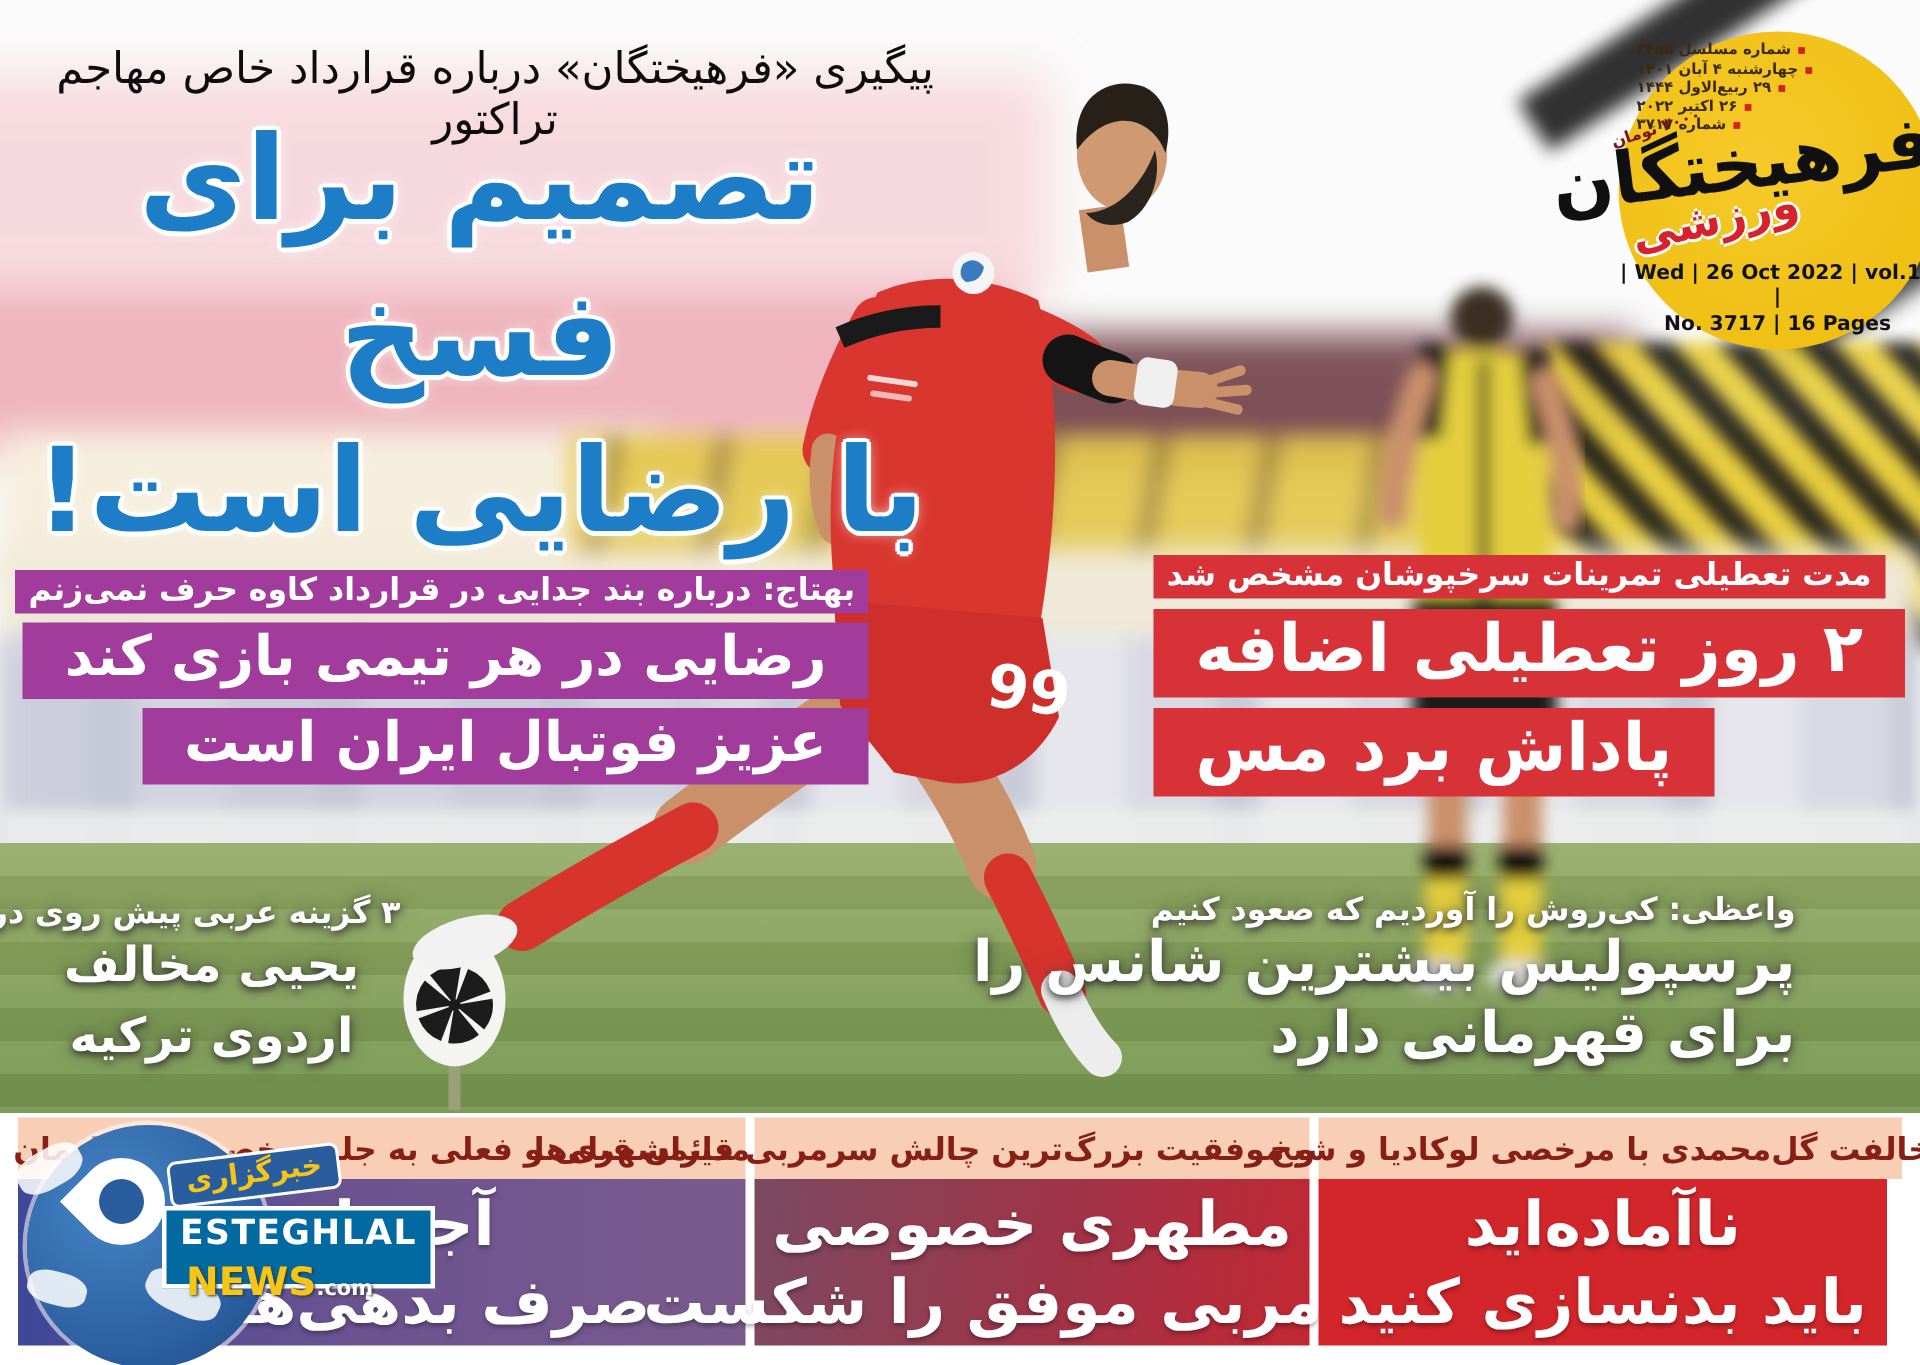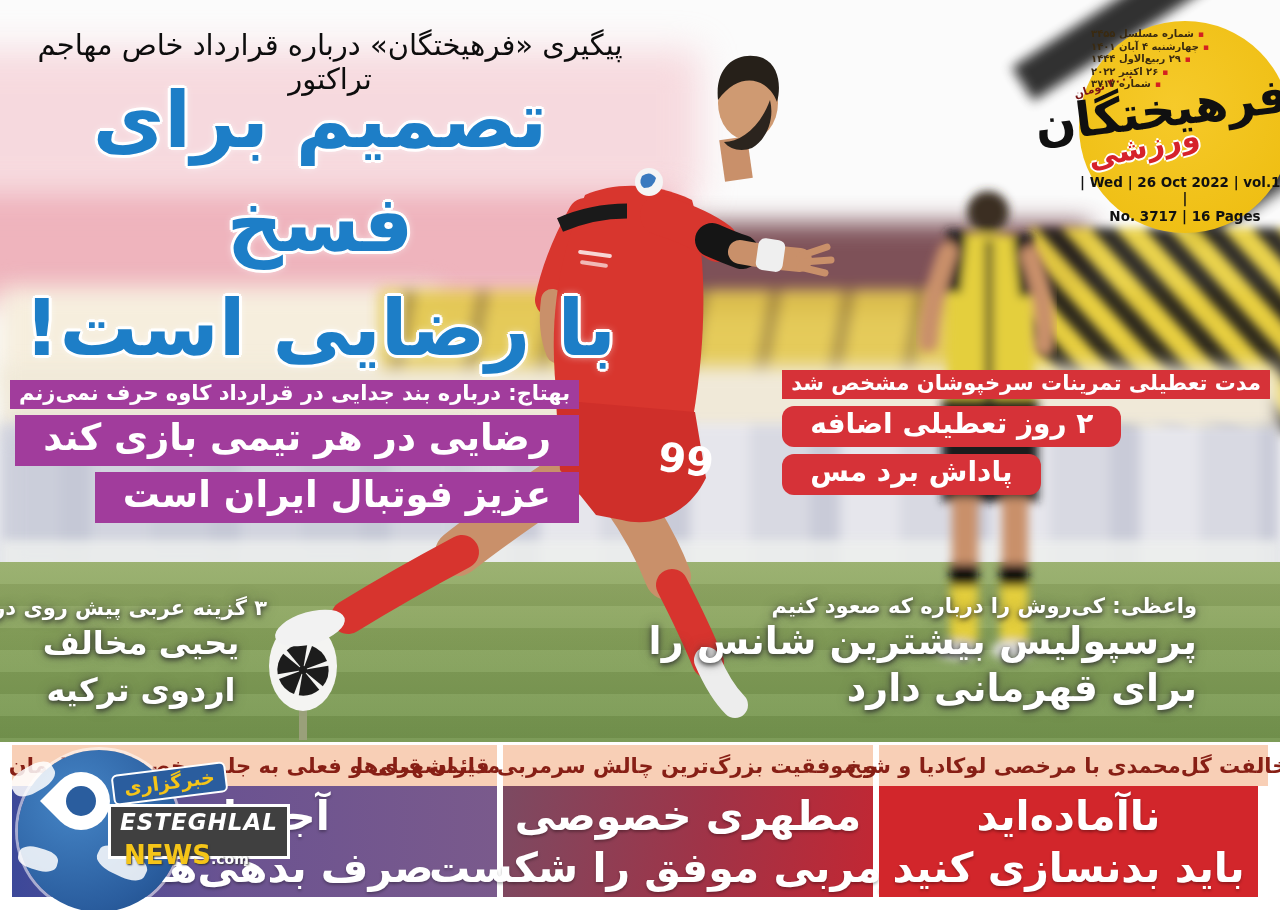--- a/index.html
+++ b/index.html
@@ -64,21 +64,21 @@
   
   .strips{display:flex;flex-direction:column;z-index:3;direction:rtl;}
   .left-strips{left:10px;top:380px;align-items:flex-start;gap:6px;}
   .right-strips{right:10px;top:370px;align-items:center;gap:7px;}
   .right-strips .strip{align-self:flex-end;}
   .strip{color:#fff;font-weight:bold;}
   .left-strips .strip{background:#a13c9c;}
   .right-strips .strip{background:#d63238;}
   .strip-kicker{font-size:21px;padding:1px 9px 4px;}
   .strip-big{font-size:37px;padding:1px 28px 7px;white-space:nowrap;}
-  .right-strips .strip-big{font-size:28px;border-radius:12px;}
+  .right-strips .strip-big{font-size:44px;}
 
   
   .photo-head{z-index:3;text-align:center;direction:rtl;color:#fff;
      text-shadow:0 2px 5px rgba(40,40,40,.85),0 0 12px rgba(60,60,60,.55);}
   .left-lower{left:15px;top:596px;width:252px;}
   .right-lower{right:83px;top:594px;width:330px;}
   .ph-kicker{font-size:21px;font-weight:bold;white-space:nowrap;}
   .ph-big{font-size:38px;font-weight:bold;line-height:47px;white-space:nowrap;}
   .left-lower .ph-big{font-size:32px;}
 
@@ -104,22 +104,22 @@
   .wm-patch{position:absolute;background:rgba(255,255,255,.85);border-radius:40%;}
   .wm-patch1{left:10px;top:28px;width:46px;height:26px;transform:rotate(-30deg);}
   .wm-patch2{left:96px;top:112px;width:52px;height:26px;transform:rotate(25deg);}
   .wm-patch3{left:18px;top:110px;width:40px;height:22px;transform:rotate(15deg);}
   .wm-pin{position:absolute;left:52px;top:34px;width:58px;height:58px;background:#fff;
      border-radius:50% 50% 50% 0;transform:rotate(45deg);}
   .wm-pin-core{position:absolute;left:66px;top:48px;width:30px;height:30px;border-radius:50%;background:#2a5d9e;}
   .wm-agency{position:absolute;left:112px;top:30px;transform:rotate(-7deg);
      background:#2a5d9e;color:#f5c518;font-size:19px;font-weight:bold;
      padding:1px 10px 4px;border:2px solid #fff;border-radius:6px;direction:rtl;white-space:nowrap;}
-  .wm-esteghlal{position:absolute;left:108px;top:66px;background:#404040;color:#fff;
-     font-size:23px;font-weight:bold;letter-spacing:1px;padding:2px 9px 21px;border:3px solid #fff;white-space:nowrap;font-style:italic;}
+  .wm-esteghlal{position:absolute;left:108px;top:66px;background:#0369a1;color:#fff;
+     font-size:23px;font-weight:bold;letter-spacing:1px;padding:2px 9px 21px;border:3px solid #fff;white-space:nowrap;}
   .wm-news{position:absolute;left:124px;top:102px;font-size:26px;font-weight:bold;color:#f5c518;
      text-shadow:1px 1px 2px #333;white-space:nowrap;text-align:center;}
   .wm-news .dotcom{font-size:14px;color:#fff;font-weight:bold;}
 </style>
 </head>
 <body>
 
 <div class="page">
 
   <div class="photo">
@@ -249,21 +249,21 @@
     <span class="strip strip-big">پاداش برد مس</span>
   </div>
 
   <div class="abs photo-head left-lower">
     <div class="ph-kicker">۳ گزینه عربی پیش روی درویش است</div>
     <div class="ph-big">یحیی مخالف</div>
     <div class="ph-big">اردوی ترکیه</div>
   </div>
 
   <div class="abs photo-head right-lower">
-    <div class="ph-kicker">واعظی: کی‌روش را درباره که صعود کنیم</div>
+    <div class="ph-kicker">واعظی: کی‌روش را آوردیم که صعود کنیم</div>
     <div class="ph-big">پرسپولیس بیشترین شانس را</div>
     <div class="ph-big">برای قهرمانی دارد</div>
   </div>
 
   <div class="abs kbar kbar-left">مدیران قبلی و فعلی به جلسه خصوصی سازمان</div>
   <div class="abs kbar kbar-mid">تداوم جذابیت و موفقیت بزرگ‌ترین چالش سرمربی قائمشهری‌ها</div>
   <div class="abs kbar kbar-right">مخالفت گل‌محمدی با مرخصی لوکادیا و شیخ</div>
 
   <div class="abs panel panel-left">
     <div class="p-line">آجورلو:</div>

